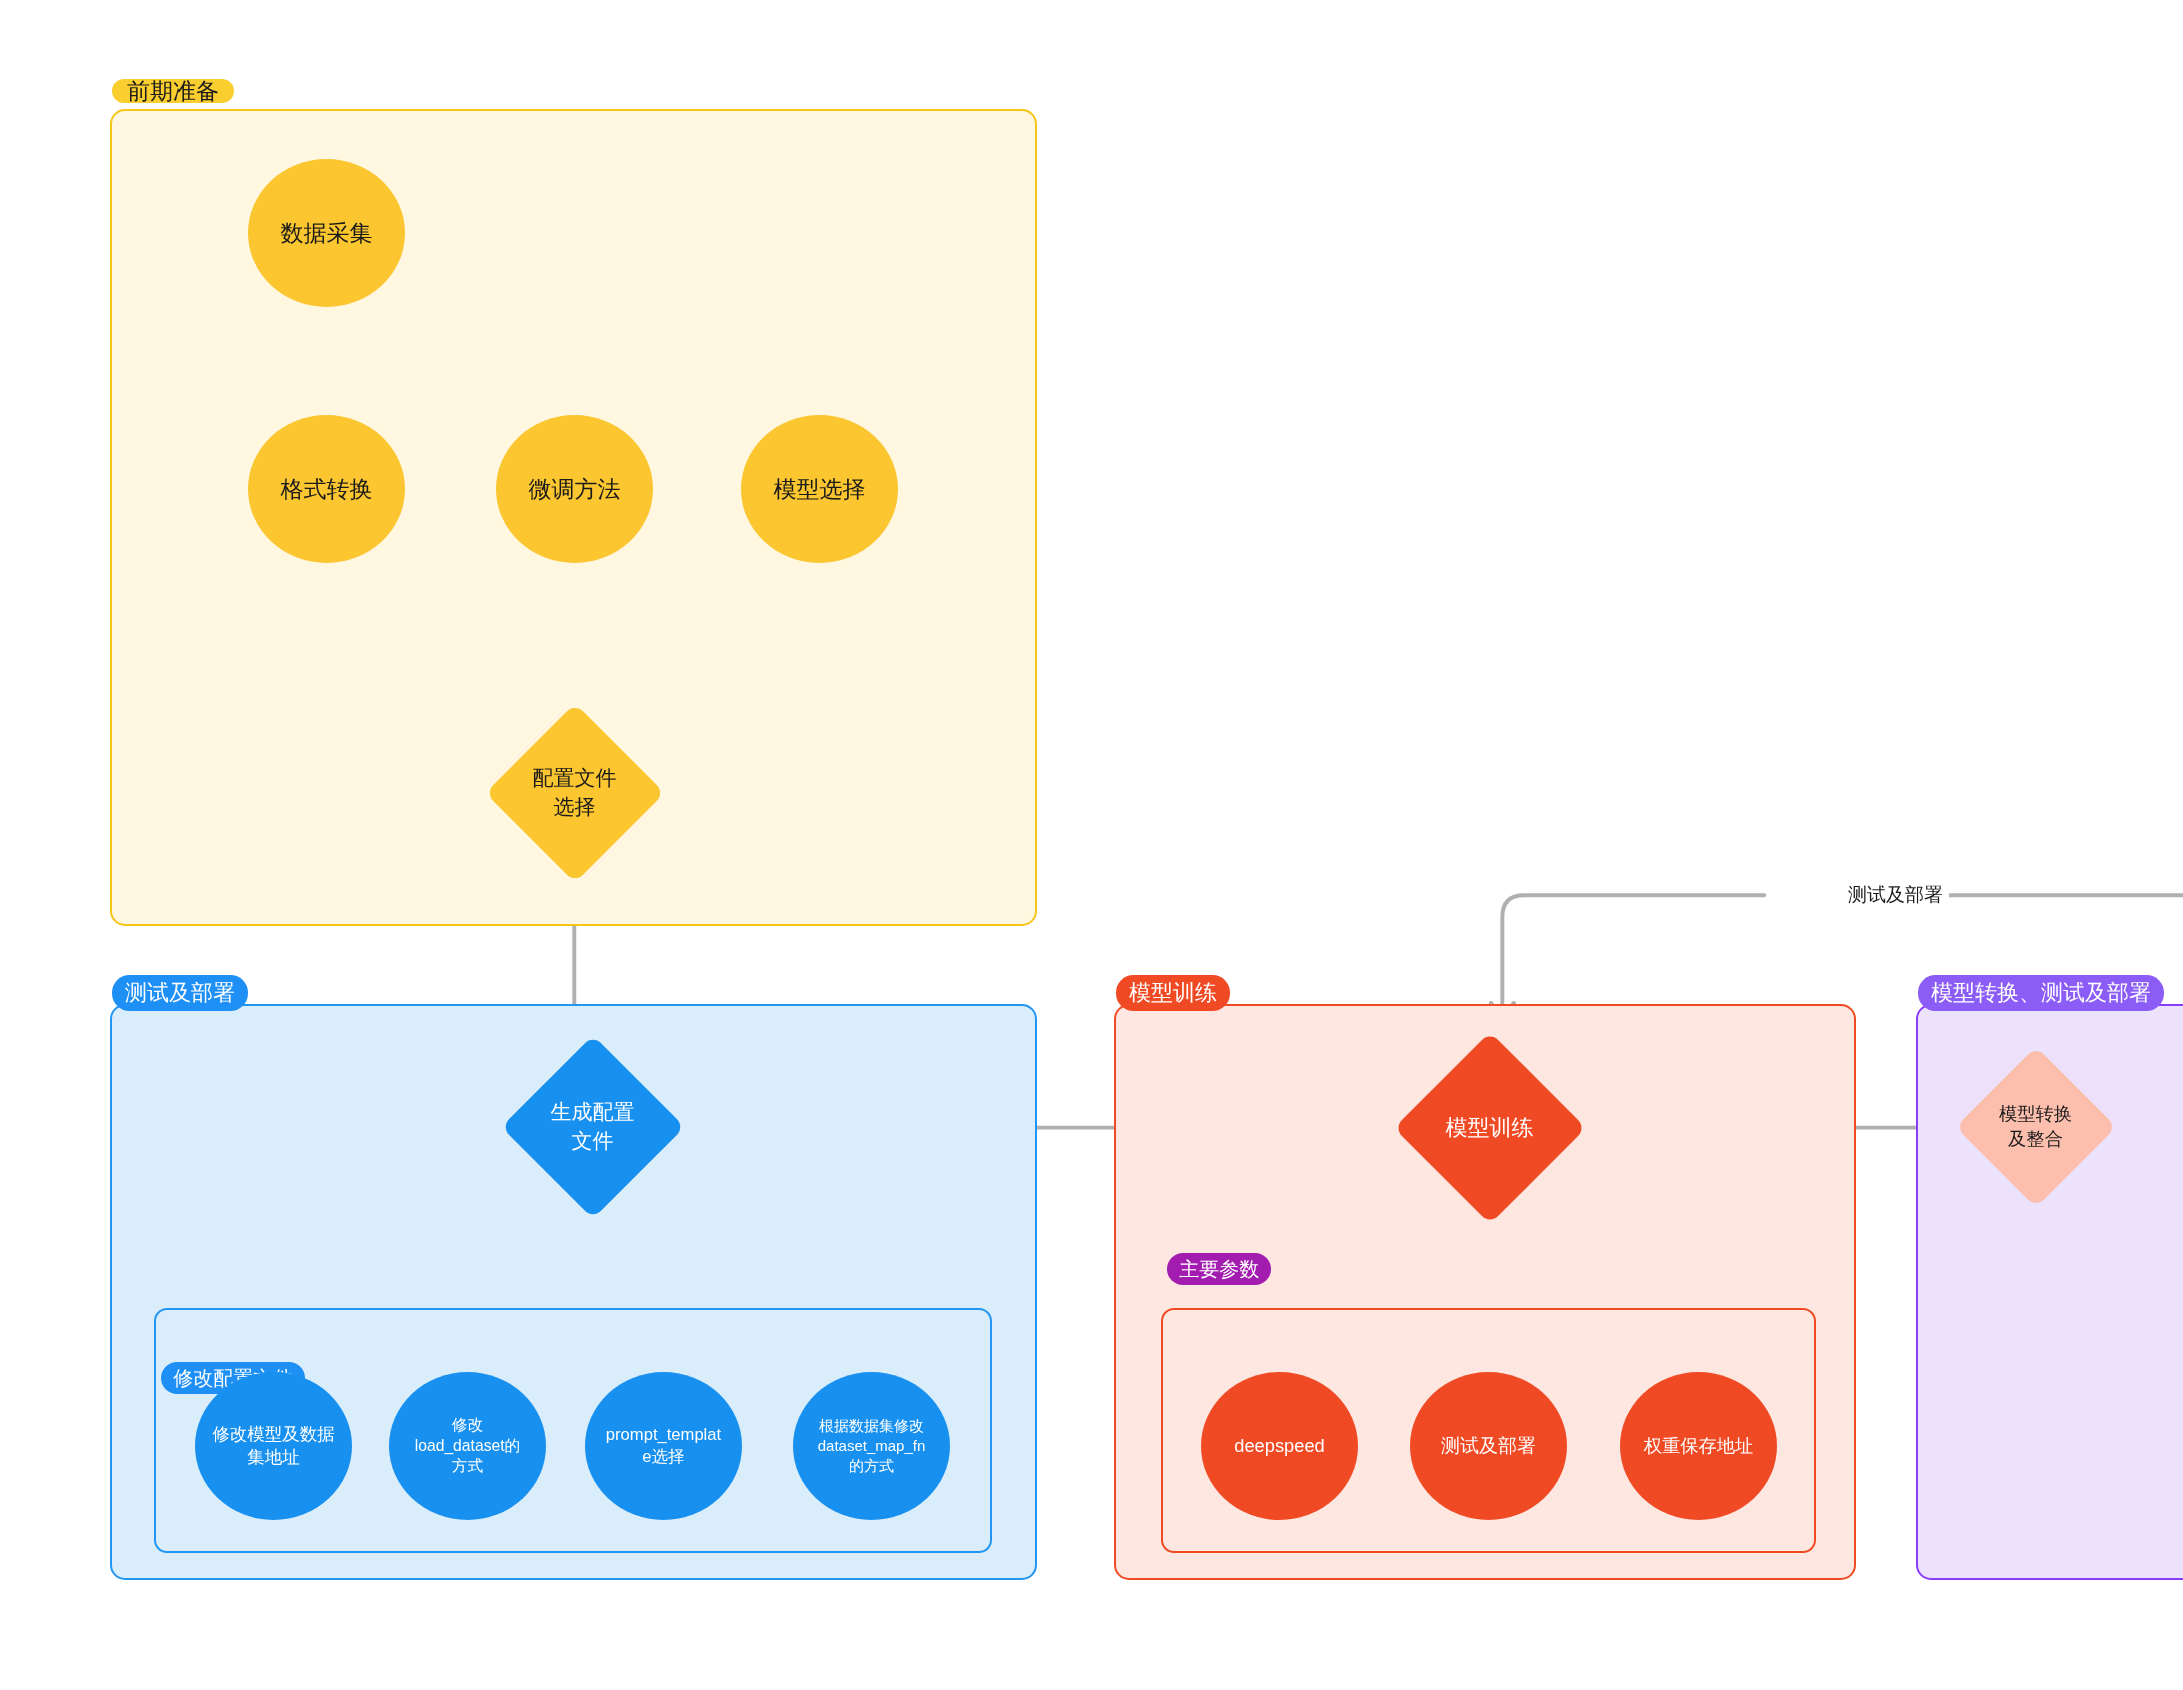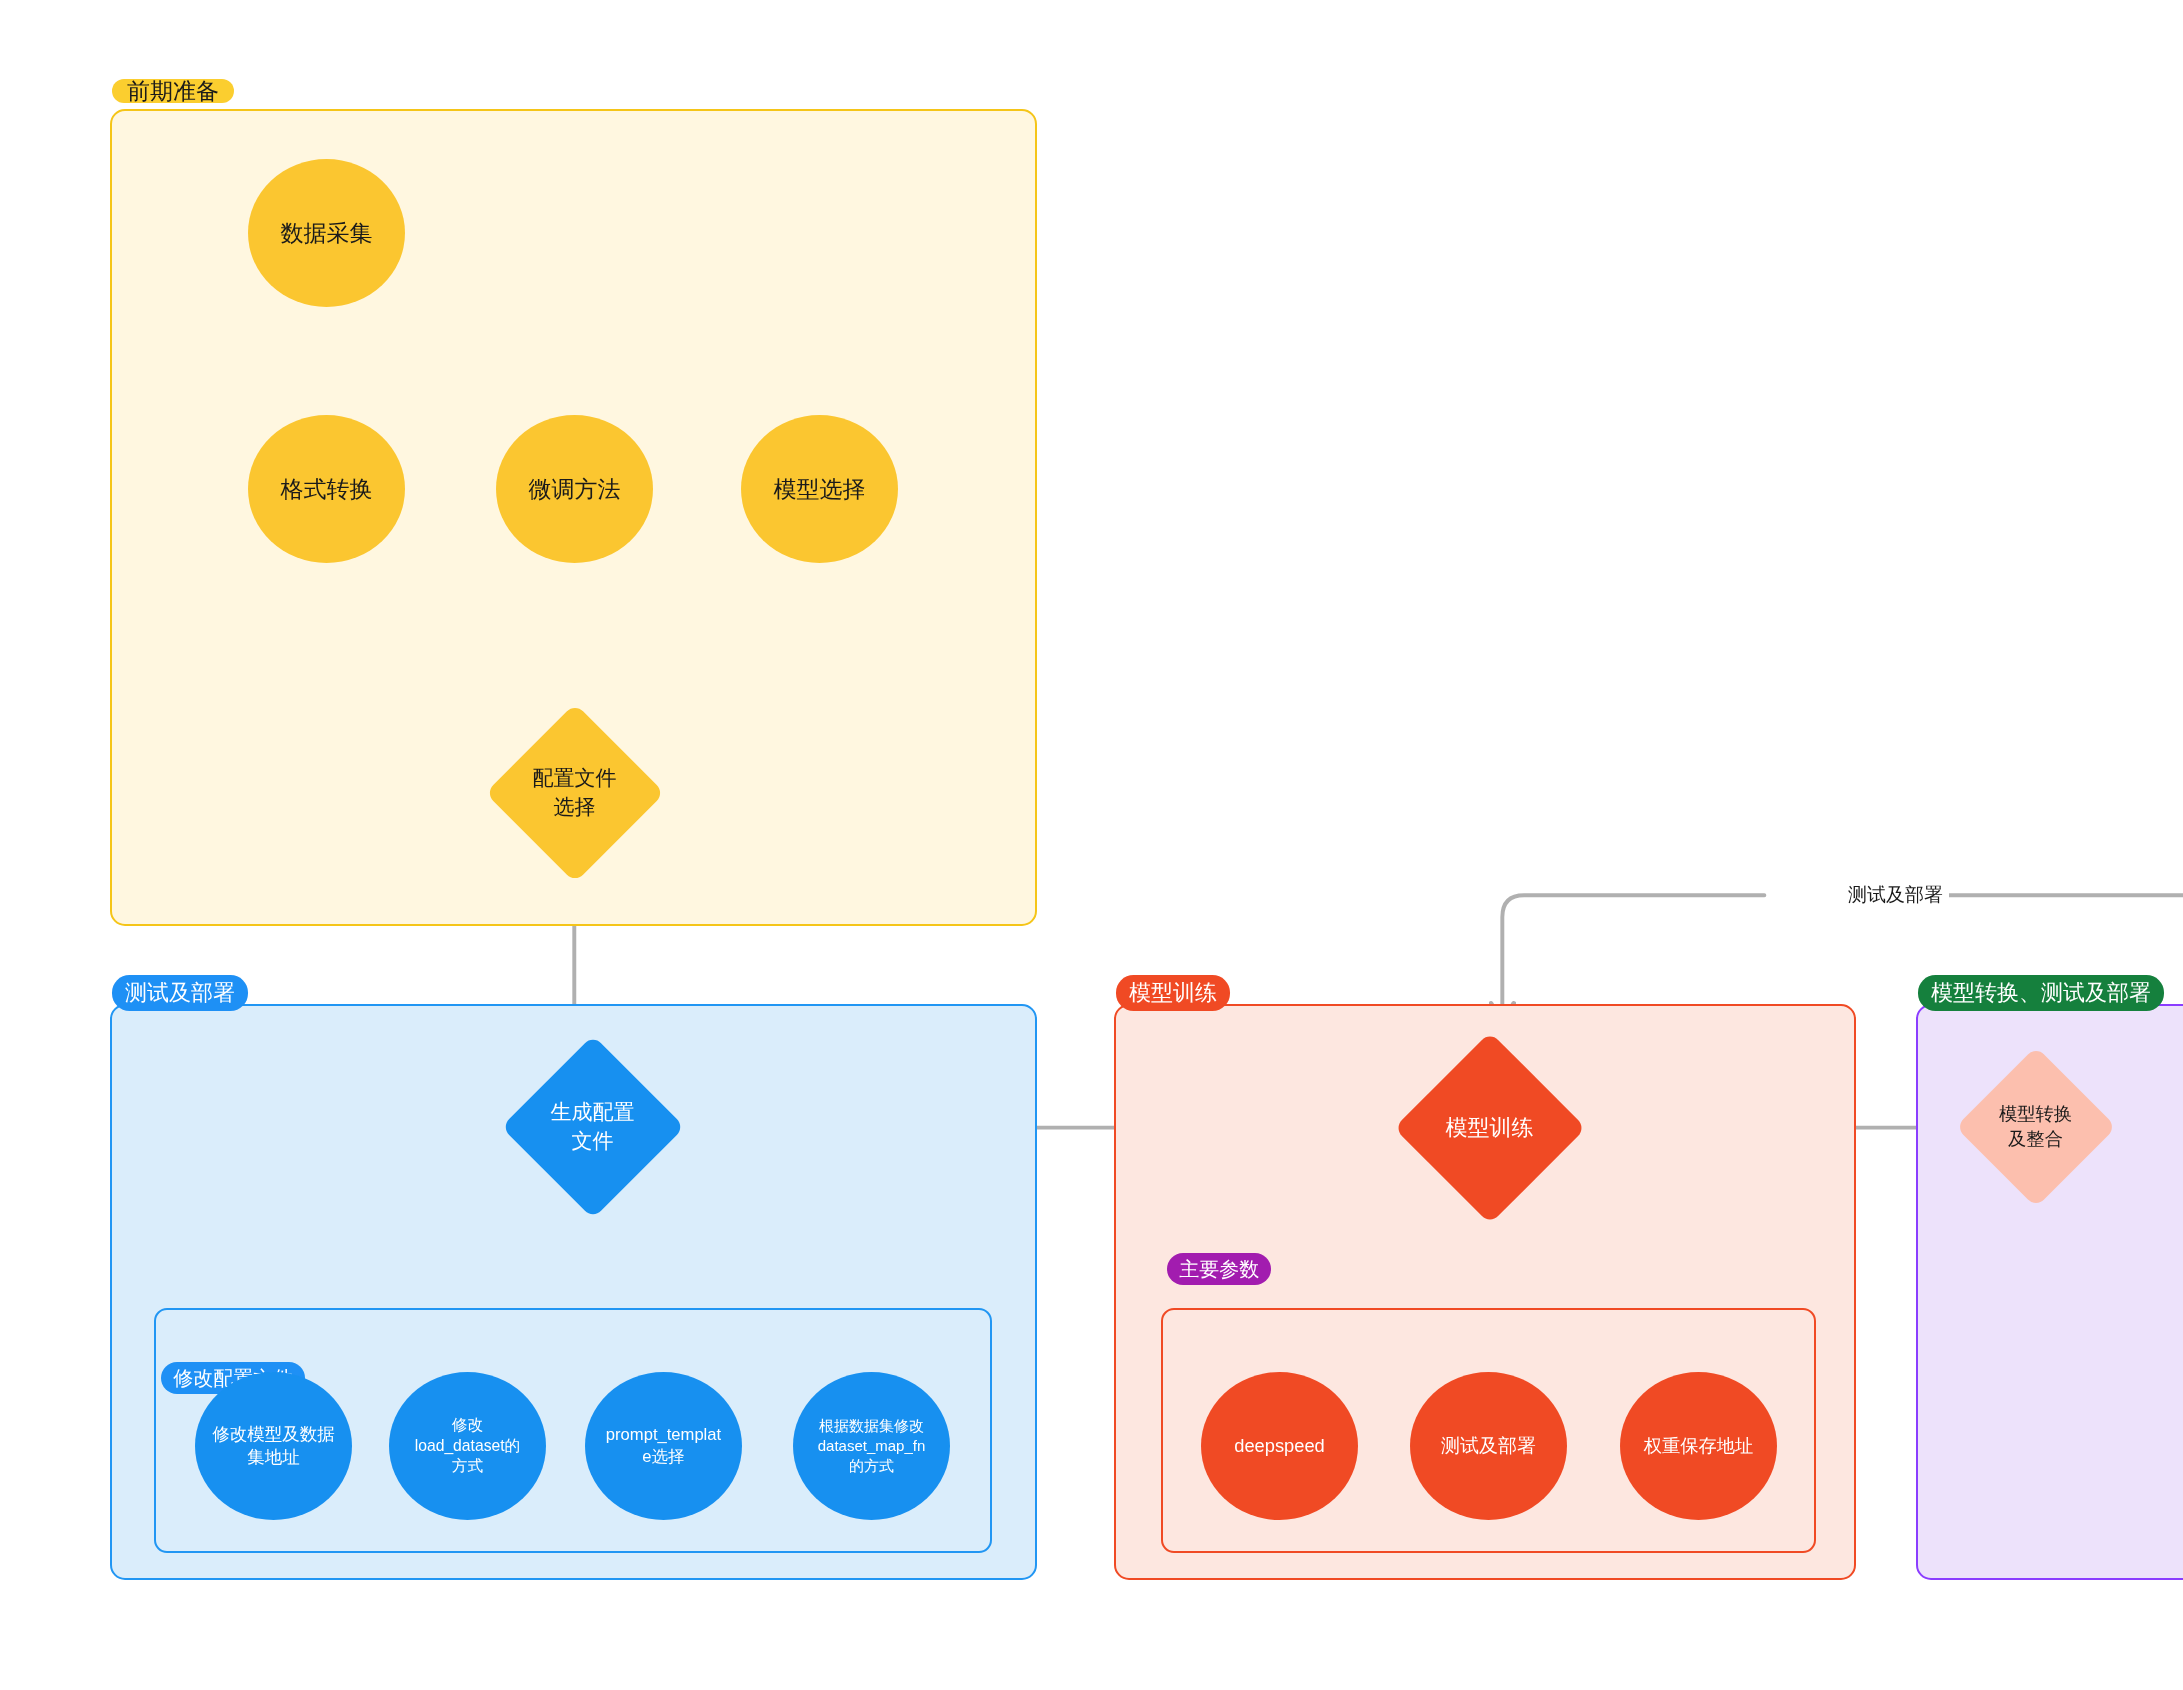--- a/index.html
+++ b/index.html
@@ -100,21 +100,21 @@
     font-size: 20px;
   }
   
   #cluster-deploy {
     left: 1916px; top: 1004px; width: 786px; height: 576px;
     background: #EDE2FB;
     border: 2.6px solid #8B3DFF;
   }
   #label-deploy {
     left: 1918px; top: 975px; height: 36px; padding: 0 13px;
-    background: #15803d;
+    background: #8b5cf6;
     color: #ffffff;
     font-size: 22px;
   }
 
   
   .node {
     position: absolute;
     display: flex;
     align-items: center;
     justify-content: center;

